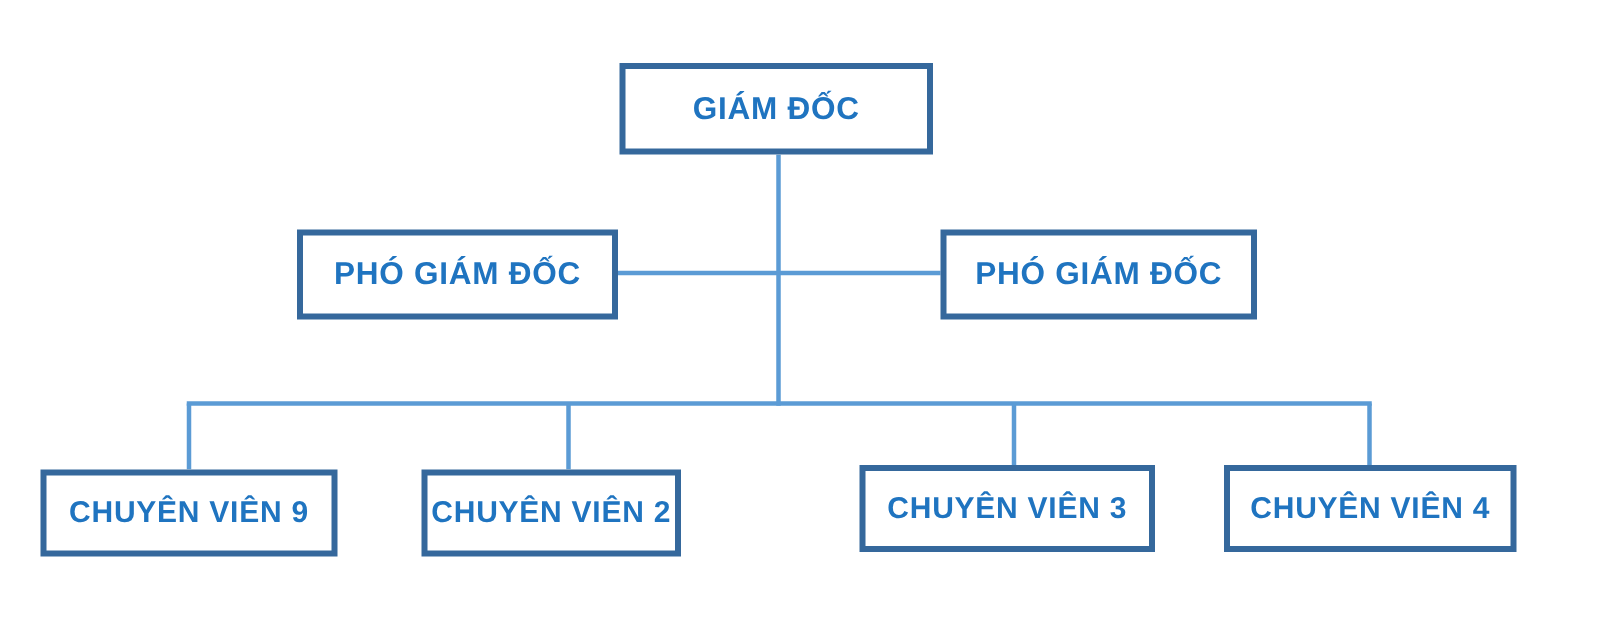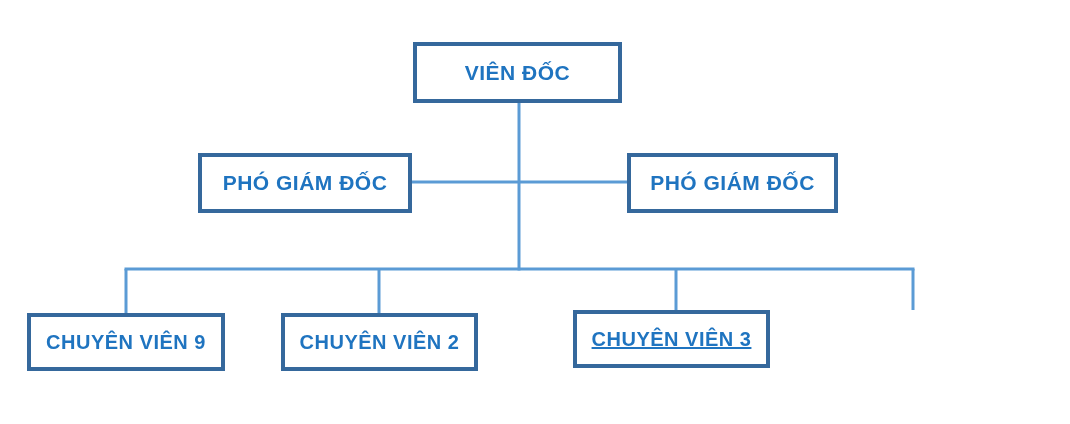--- a/index.html
+++ b/index.html
@@ -46,22 +46,22 @@
     letter-spacing: 0.5px;
     white-space: nowrap;
   }
   
   .node-director      { left: 413px; top: 42px;  width: 209px; height: 61px; }
   
   .node-deputy-left   { left: 198px; top: 153px; width: 214px; height: 60px; }
   .node-deputy-right  { left: 627px; top: 153px; width: 211px; height: 60px; }
   
   .node-specialist-1  { left: 27px;  top: 313px; width: 198px; height: 58px; font-size: 20px; }
-  .node-specialist-2  { left: 281px; top: 313px; width: 197px; height: 58px; font-size: 20px; }
-  .node-specialist-3  { left: 573px; top: 310px; width: 197px; height: 58px; font-size: 20px; text-decoration: underline; }
+  .node-specialist-2  { left: 281px; top: 313px; width: 173px; height: 58px; font-size: 20px; }
+  .node-specialist-3  { left: 573px; top: 310px; width: 197px; height: 58px; font-size: 20px; }
   .node-specialist-4  { left: 816px; top: 310px; width: 195px; height: 58px; font-size: 20px; }
 </style>
 </head>
 <body>
 
 <div class="canvas">
 
   <svg class="connector-layer" viewBox="0 0 1070 424" xmlns="http://www.w3.org/2000/svg" aria-hidden="true">
 
     <line x1="519" y1="103" x2="519" y2="270.5"></line>
@@ -70,33 +70,36 @@
 
     <line x1="124.5" y1="269" x2="914.5" y2="269"></line>
 
     <line x1="126" y1="269" x2="126" y2="313"></line>
     <line x1="379" y1="269" x2="379" y2="313"></line>
     <line x1="676" y1="269" x2="676" y2="310"></line>
     <line x1="913" y1="269" x2="913" y2="310"></line>
   </svg>
 
   <div class="org-box node-director">
-    <span>VIÊN ĐỐC</span>
+    <span>GIÁM ĐỐC</span>
   </div>
 
   <div class="org-box node-deputy-left">
     <span>PHÓ GIÁM ĐỐC</span>
   </div>
   <div class="org-box node-deputy-right">
     <span>PHÓ GIÁM ĐỐC</span>
   </div>
 
   <div class="org-box node-specialist-1">
     <span>CHUYÊN VIÊN 9</span>
   </div>
   <div class="org-box node-specialist-2">
     <span>CHUYÊN VIÊN 2</span>
   </div>
   <div class="org-box node-specialist-3">
     <span>CHUYÊN VIÊN 3</span>
   </div>
+  <div class="org-box node-specialist-4">
+    <span>CHUYÊN VIÊN 4</span>
+  </div>
 
 </div>
 
 </body></html>

